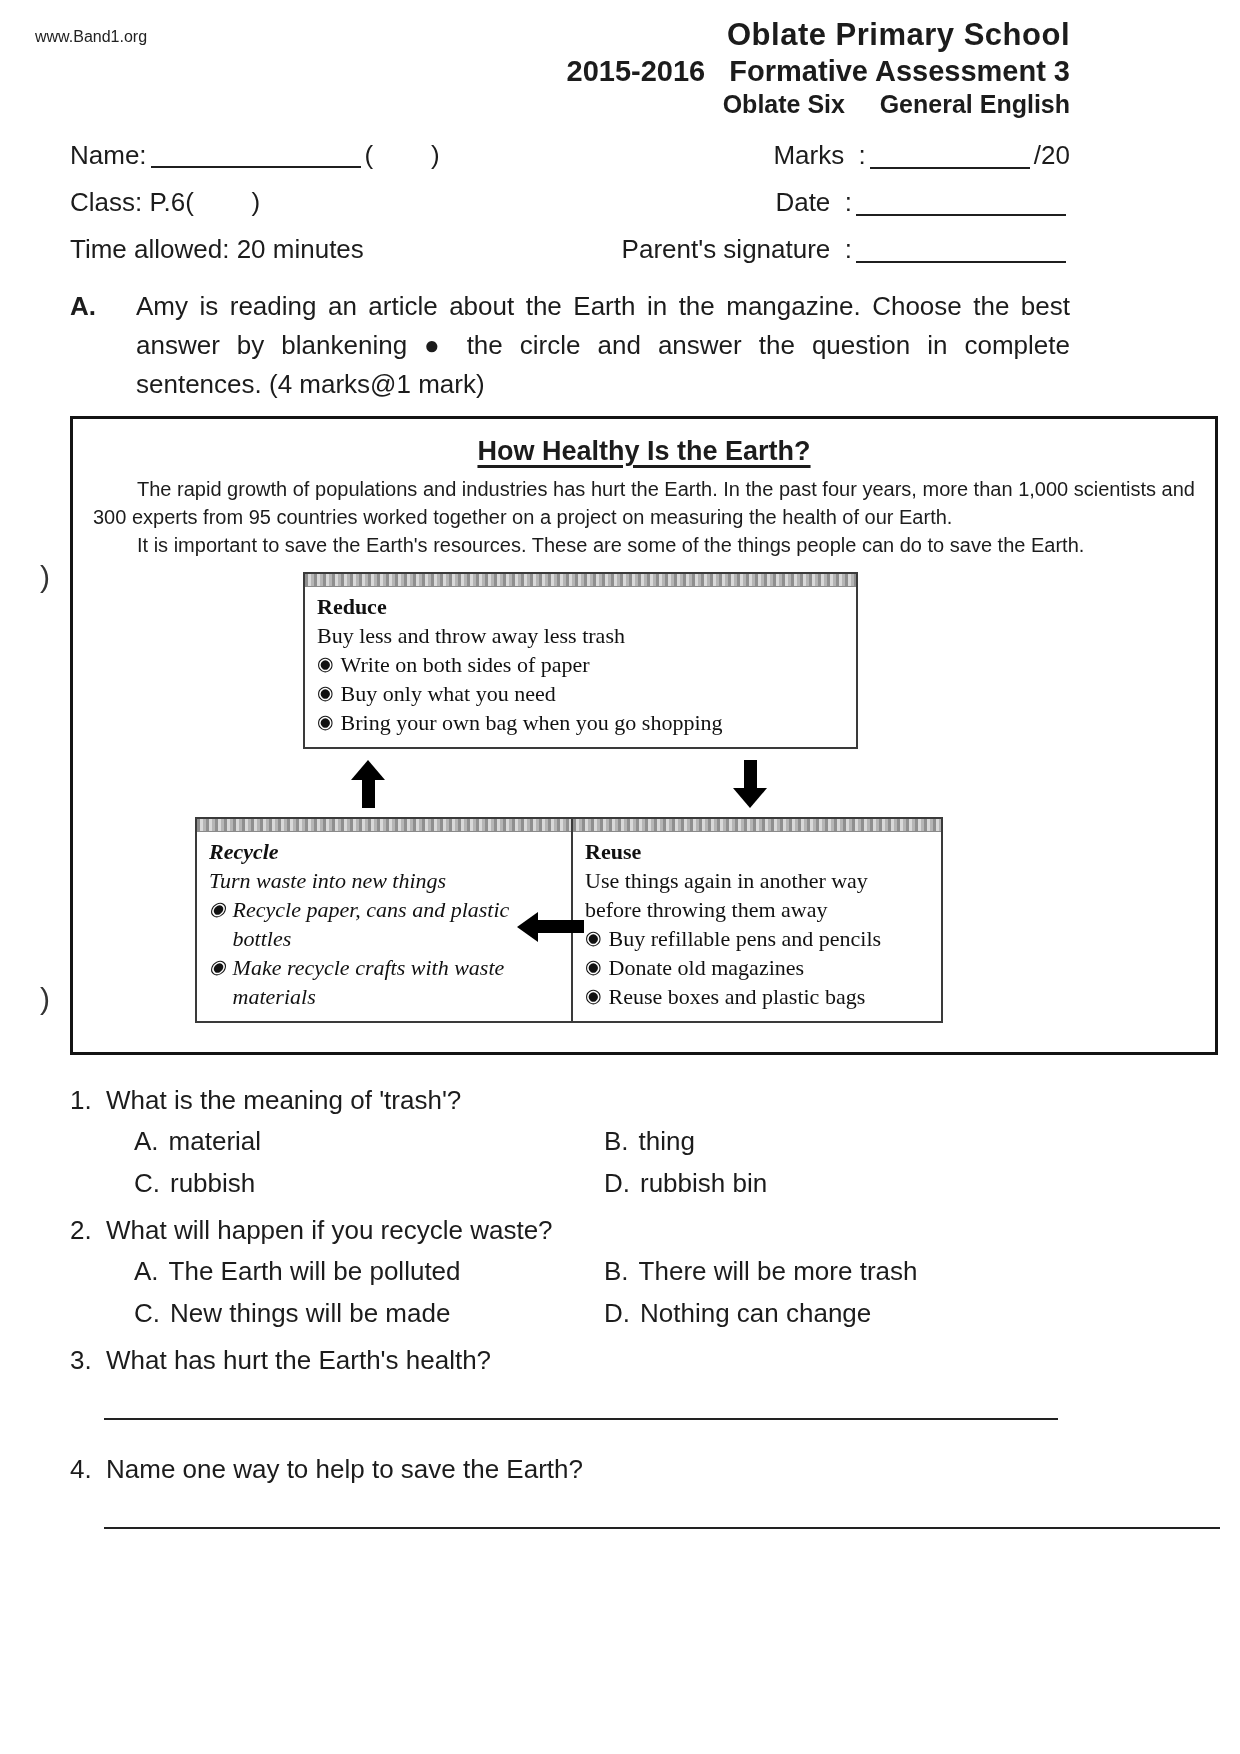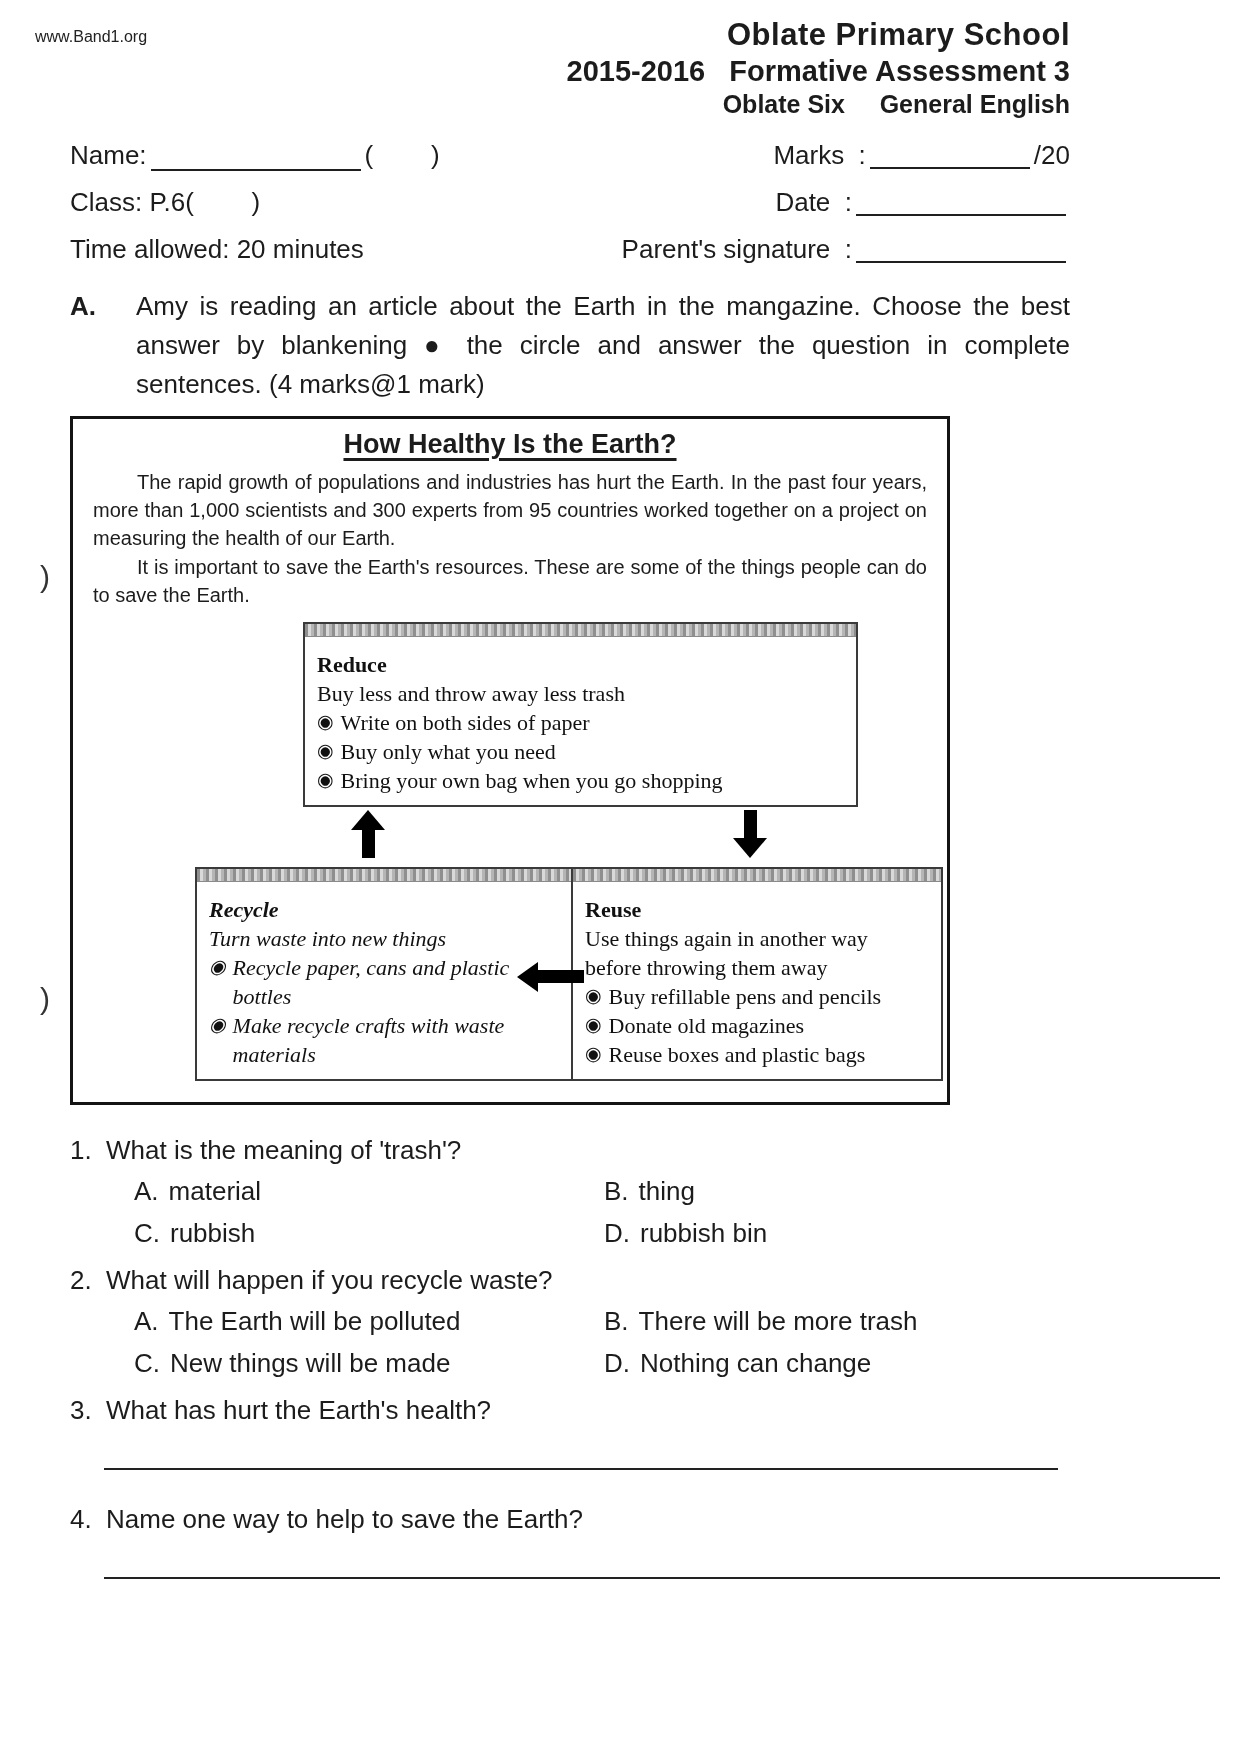--- a/index.html
+++ b/index.html
@@ -21,40 +21,40 @@
 
   .header { text-align:right; line-height:1.22; }
   .school      { font-size:31px; font-weight:bold; letter-spacing:0.5px; }
   .assessment  { font-size:29px; font-weight:bold; white-space:pre; }
   .level       { font-size:25px; font-weight:bold; white-space:pre; }
 
   .keep-spaces { white-space:pre; }
 
   .form-area { margin-top:20px; font-size:26px; }
   .form-row { display:flex; align-items:flex-end; margin-bottom:16px; }
-  .f-left  { flex:1; display:flex; align-items:flex-end; }
+  .f-left  { flex:1; display:flex; align-items:flex-start; }
   .f-right { margin-left:auto; display:flex; align-items:center; }
   .rlabel { display:inline-block; min-width:250px; text-align:right; white-space:pre; }
   .blank { display:inline-block; border-bottom:2px solid #1f1f1f; height:28px; vertical-align:bottom; margin:0 4px; }
 
   .section-a { display:flex; margin-top:22px; font-size:26px; line-height:1.5; }
   .section-a .sec-label { flex:0 0 66px; font-weight:bold; }
   .section-a .sec-text { flex:1; text-align:justify; }
 
-  .passage-box { width:880px; border:3px solid #141414; margin-top:12px; padding:10px 20px 18px; }
+  .passage-box { width:1148px; border:3px solid #141414; margin-top:12px; padding:17px 20px 18px; }
   .passage-title { text-align:center; font-size:27px; font-weight:bold;
                    text-decoration:underline; text-underline-offset:5px; text-decoration-thickness:2.5px;
                    margin-bottom:8px; }
   .passage p { font-size:20px; line-height:1.42; text-align:justify; text-indent:44px; }
 
   .diagram { position:relative; height:462px; margin-top:12px; }
   .dbox { position:absolute; border:2px solid #3a3a3a; background:#fff; }
   .dbox .texture { height:13px; border-bottom:1px solid #8a8a8a;
                    background:repeating-linear-gradient(90deg,#8f8f8f 0 3px,#d9d9d9 3px 6px,#b5b5b5 6px 9px); }
-  .dbox .content { padding:5px 12px 10px; font-family:"Liberation Serif", serif; font-size:22px; line-height:1.32; color:#111;margin-top:8px; }
+  .dbox .content { padding:5px 12px 10px; font-family:"Liberation Serif", serif; font-size:22px; line-height:1.32; color:#111; }
   .dbox .title { font-weight:bold; }
   .dbox .item { display:flex; }
   .dbox .bullet { flex:0 0 auto; margin-right:7px; font-size:19px; line-height:1.5; }
 
   .box-reduce  { left:210px; top:0;    width:555px; }
   .box-recycle { left:102px;  top:245px; width:378px;font-style:italic; }
   .box-reuse   { left:478px; top:245px; width:372px; }
 
   .arrow-v { position:absolute; display:flex; flex-direction:column; align-items:center; }
   .arrow-up   { left:258px; top:188px; }

